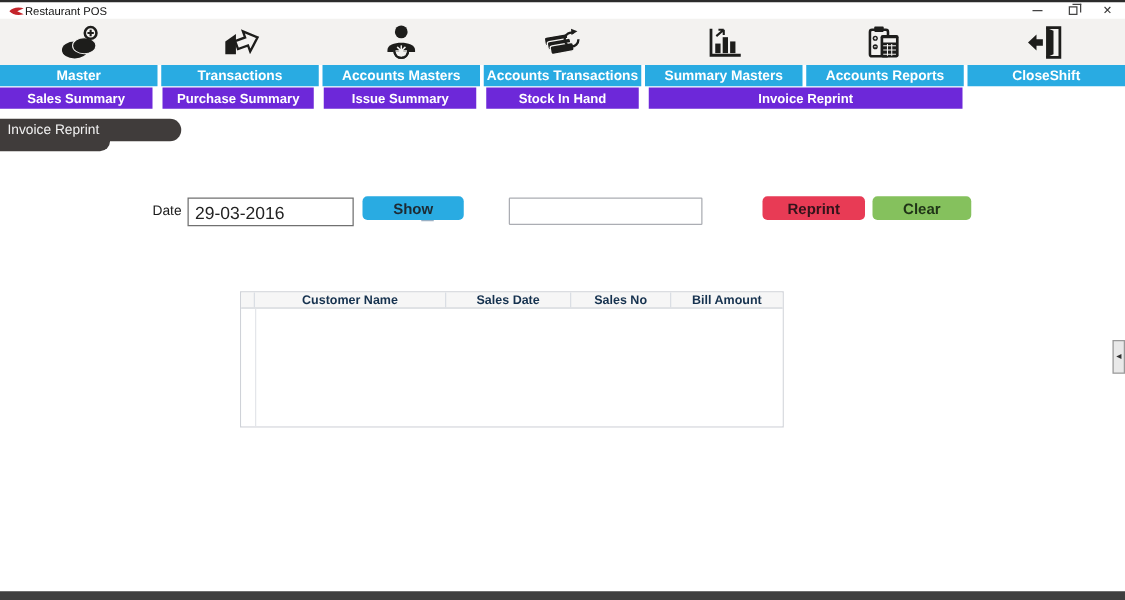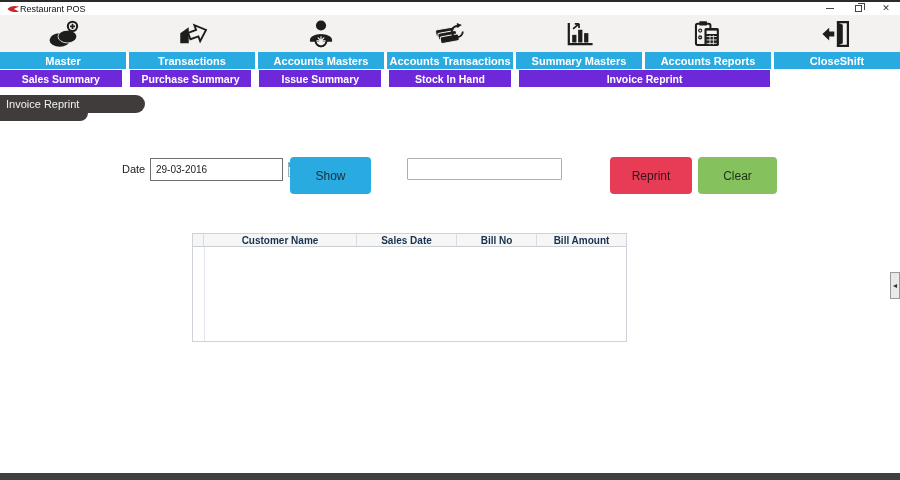--- a/index.html
+++ b/index.html
@@ -46,29 +46,29 @@
 
   
   .banner-top { position:absolute; left:0; top:95px; width:145px; height:18px; background:#403c3b;
     border-radius:0 9px 9px 0; color:#f2f2f2; font-size:11px; display:flex; align-items:center; padding-left:6px; }
   .banner-bottom { position:absolute; left:0; top:112px; width:88px; height:9px; background:#403c3b; border-radius:0 0 8px 0; }
 
   
   .form-label-date { position:absolute; left:122px; top:163px; font-size:11px; color:#1a1a1a; }
   .date-input { position:absolute; left:150px; top:158px; width:133px; height:23px; background:#fff;
     border:1px solid #707070; display:flex; align-items:center; }
-  .date-input input { border:none; outline:none; flex:1; height:100%; font-size:10px; padding-left:5px;
+  .date-input input { border:none; outline:none; flex:1; height:100%; font-size:14px; padding-left:5px;
     font-family:"Liberation Sans",sans-serif; color:#222; background:transparent; }
   .cal-btn { width:16px; height:15px; margin-right:3px; border:1px solid #9ab0c4; background:#fdfdfd;
     display:flex; flex-direction:column; align-items:stretch; cursor:pointer; }
   .cal-btn .cal-top { height:4px; background:#5b9bd5; }
   .cal-btn .cal-day { flex:1; font-size:7px; text-align:center; color:#333; line-height:9px; }
 
-  .btn { position:absolute; height:37px; top:157px; border:none; border-radius:4px;
-    font-family:"Liberation Sans",sans-serif; font-size:12px; font-weight:400; color:#1e2a33; cursor:pointer; }
+  .btn { position:absolute; height:19px; top:157px; border:none; border-radius:4px;
+    font-family:"Liberation Sans",sans-serif; font-size:12px; font-weight:700; color:#1e2a33; cursor:pointer; }
   .btn-show { left:290px; width:81px; background:#29abe2; }
   .btn-reprint { left:570px; width:82px; background:#e83b55; color:#33141b;margin-left:40px; }
   .btn-clear { left:658px; width:79px; background:#85c15d; color:#1f3317;margin-left:40px; }
 
   .bill-input { position:absolute; left:407px; top:158px; width:155px; height:22px;
     border:1px solid #abadb3; border-radius:1px; font-size:11px; padding:0 4px; outline:none;
     font-family:"Liberation Sans",sans-serif; }
 
   
   .grid { position:absolute; left:192px; top:233px; width:435px; height:109px;
@@ -226,21 +226,21 @@
 <button class="btn btn-show">Show</button>
 <input class="bill-input" type="text" value="" style="">
 <button class="btn btn-reprint">Reprint</button>
 <button class="btn btn-clear">Clear</button>
 
 <div class="grid">
   <div class="grid-header">
     <div class="hcell"></div>
     <div class="hcell">Customer Name</div>
     <div class="hcell">Sales Date</div>
-    <div class="hcell">Bill No</div>
+    <div class="hcell">Sales No</div>
     <div class="hcell">Bill Amount</div>
   </div>
   <div class="grid-body">
     <div class="rowheader-line"></div>
   </div>
 </div>
 
 <div class="expander">
   <span>◄</span>
 </div>

